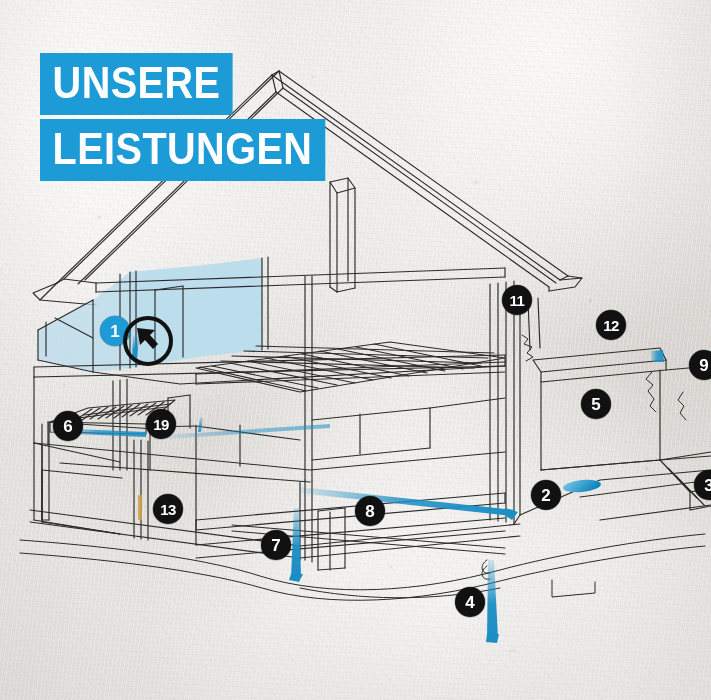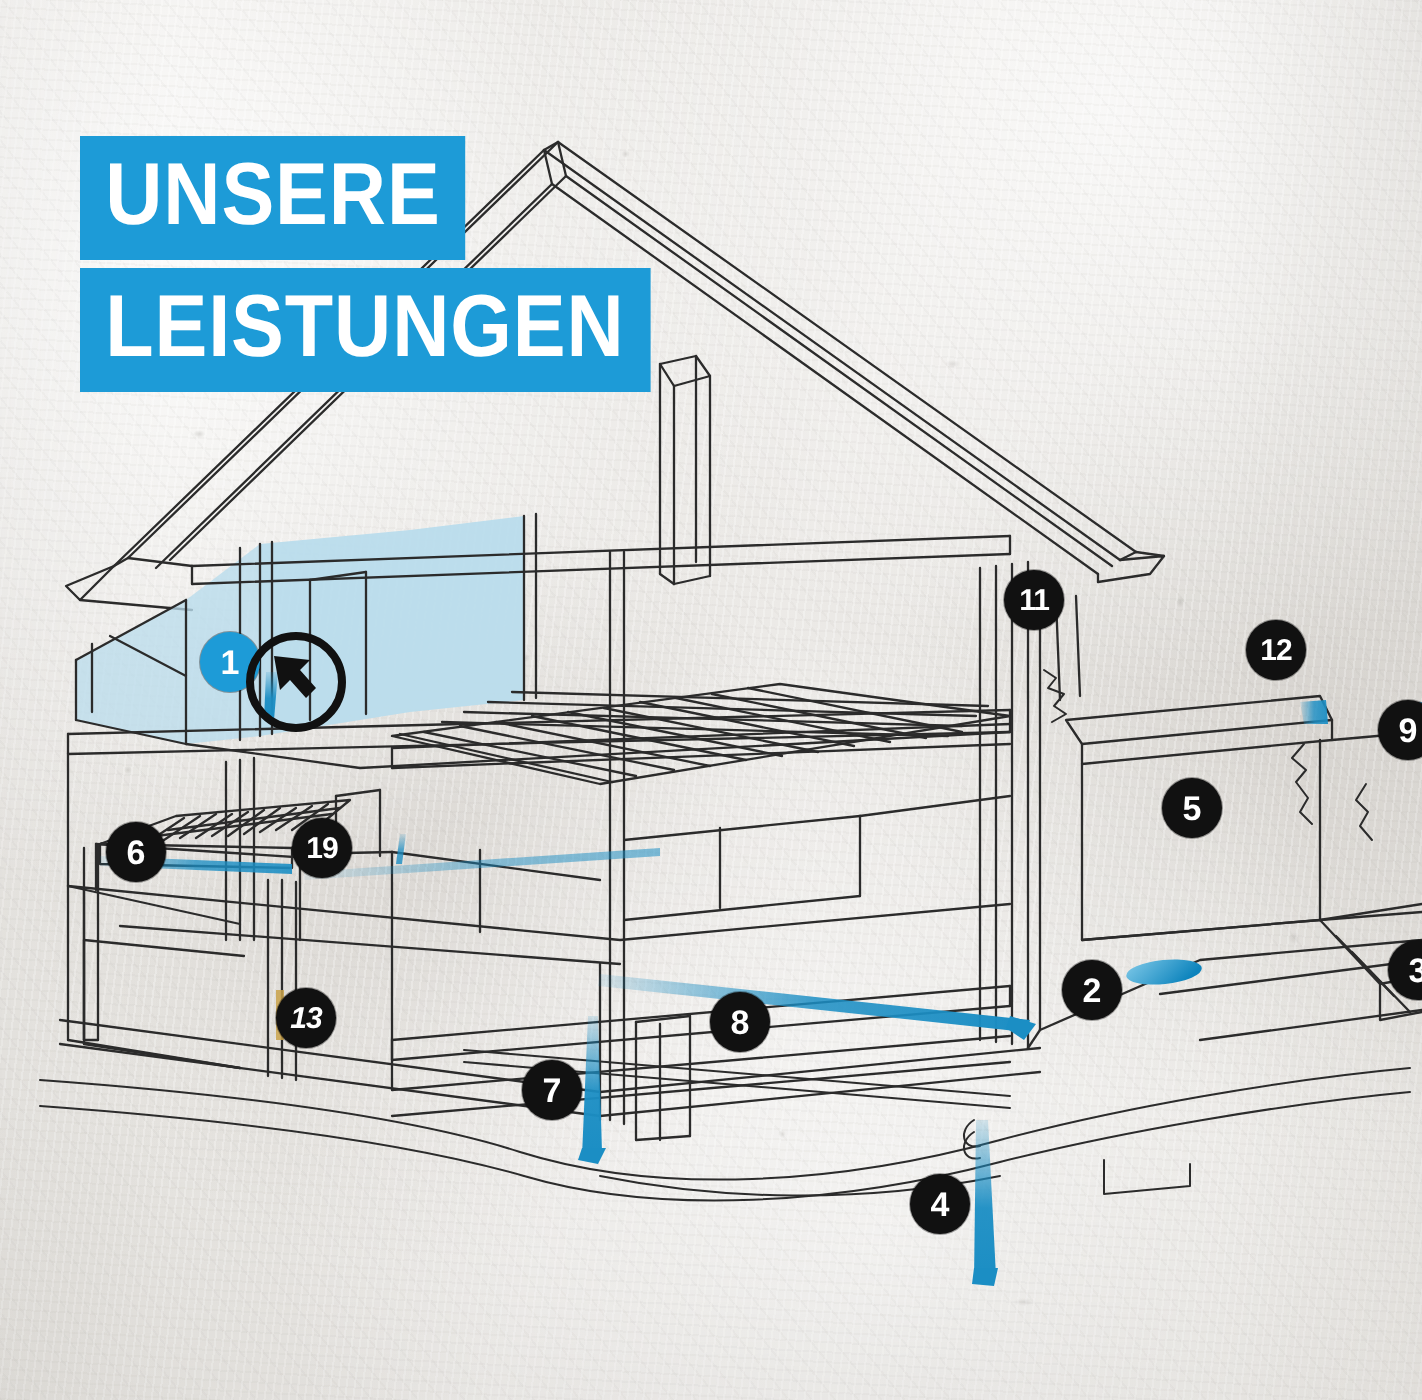--- a/index.html
+++ b/index.html
@@ -51,21 +51,21 @@
   .tex4{
     opacity:.30;
     background:
       linear-gradient(0deg, rgba(150,146,140,.30) 0%, rgba(150,146,140,0) 22%),
       linear-gradient(90deg, rgba(150,146,140,.22) 0%, rgba(150,146,140,0) 12%),
       linear-gradient(270deg, rgba(150,146,140,.25) 0%, rgba(150,146,140,0) 14%);
   }
 
   
   #headline{
-    position:absolute; left:40px; top:68px;
+    position:absolute; left:40px; top:53px;
     z-index:40;
     display:flex; flex-direction:column; align-items:flex-start;justify-content:flex-end;
   }
   .hl-line{
     background:#1d9bd7;
     color:#ffffff;
     font-weight:bold;
     font-size:44px;
     line-height:1.0;
     letter-spacing:.5px;
@@ -469,20 +469,20 @@
     </div>
   <div class="marker clipped-right" style="left:689px; top:350px;">
       <span>9</span>
     </div>
   <div class="marker two-digit" style="left:146px; top:409px;">
       <span>19</span>
     </div>
   <div class="marker two-digit" style="left:502px; top:285px;">
       <span>11</span>
     </div>
-  <div class="marker two-digit" style="left:623px; top:310px;">
+  <div class="marker two-digit" style="left:596px; top:310px;">
       <span>12</span>
     </div>
-  <div class="marker two-digit" style="left:138px; top:494px;font-style:italic;">
+  <div class="marker two-digit" style="left:153px; top:494px;">
       <span>13</span>
     </div>
 
 </div>
 
 </body></html>

